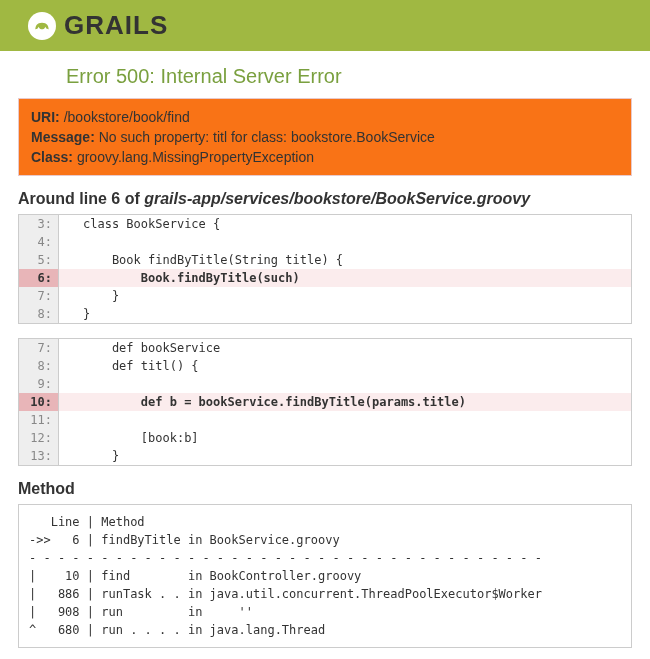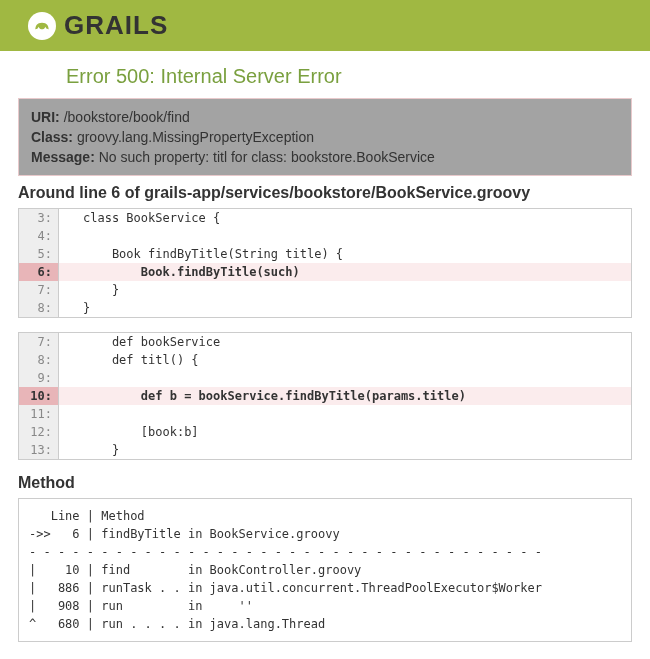--- a/index.html
+++ b/index.html
@@ -3,26 +3,26 @@
   <meta charset="utf-8">
   <style>
     * { margin: 0; padding: 0; box-sizing: border-box; }
     body { font-family: "Helvetica Neue", Arial, sans-serif; font-size: 14px; color: #333; width: 650px; }
     .header { background: #a0b842; padding: 10px 28px; display: flex; align-items: center; }
     .logo-icon { width: 28px; height: 28px; background: #fff; border-radius: 50%; display: inline-flex; align-items: center; justify-content: center; margin-right: 8px; }
     .logo-icon svg { width: 20px; height: 20px; fill: #a0b842; }
     .logo-text { font-size: 26px; font-weight: 700; color: #333; letter-spacing: 1px; }
     .content { padding: 14px 18px; }
     .error-title { color: #7aa03f; font-size: 20px; font-weight: 400; margin-bottom: 10px; margin-left: 48px; }
-    .error-box { background: #a3a3a3; border: 1px solid #e8c9cb; padding: 10px 12px; margin-bottom: 8px; color: #333; }
+    .error-box { background: #f97316; border: 1px solid #e8c9cb; padding: 10px 12px; margin-bottom: 14px; color: #333; }
     .error-box .row { margin-bottom: 4px; font-size: 14px; }
     .error-box .row:last-child { margin-bottom: 0; }
     .error-box .lbl { font-weight: 700; }
     .section-title { font-size: 16px; font-weight: 700; margin-bottom: 6px; }
-    .section-title .path { }
+    .section-title .path { font-style: italic; }
     .code-block { border: 1px solid #ccc; background: #fff; font-family: Monaco, Consolas, monospace; font-size: 12px; margin-bottom: 14px; }
     .code-line { display: flex; line-height: 1.5; }
     .lineno { width: 40px; text-align: right; padding-right: 6px; color: #888; background: #eee; border-right: 1px solid #ccc; flex: 0 0 40px; }
     .linecode { padding-left: 24px; white-space: pre; flex: 1; }
     .code-line.highlight { background: #fbeced; font-weight: 700; }
     .code-line.highlight .lineno { background: #e8b5b8; color: #333; font-weight: 700; }
     .trace-block { border: 1px solid #ccc; background: #fff; font-family: Monaco, Consolas, monospace; font-size: 12px; padding: 8px 10px; white-space: pre; line-height: 1.5; }
   </style>
 </head>
 <body>
@@ -38,26 +38,26 @@
 
 <div class="content">
   <h1 class="error-title">Error 500: Internal Server Error</h1>
 
   <div class="error-box">
     <div class="row">
       <span class="lbl">URI:</span>
       <span>/bookstore/book/find</span>
     </div>
     <div class="row">
+      <span class="lbl">Message:</span>
+      <span>No such property: titl for class: bookstore.BookService</span>
+    </div>
+    <div class="row">
       <span class="lbl">Class:</span>
       <span>groovy.lang.MissingPropertyException</span>
-    </div>
-    <div class="row">
-      <span class="lbl">Message:</span>
-      <span>No such property: titl for class: bookstore.BookService</span>
     </div>
   </div>
 
   <div id="snippets">
       <div class="section-title"><span>Around line 6 of </span><span class="path">grails-app/services/bookstore/BookService.groovy</span></div>
       <div class="code-block">
         <div class="code-line">
           <div class="lineno">3:</div>
           <div class="linecode">class BookService {</div>
         </div>

